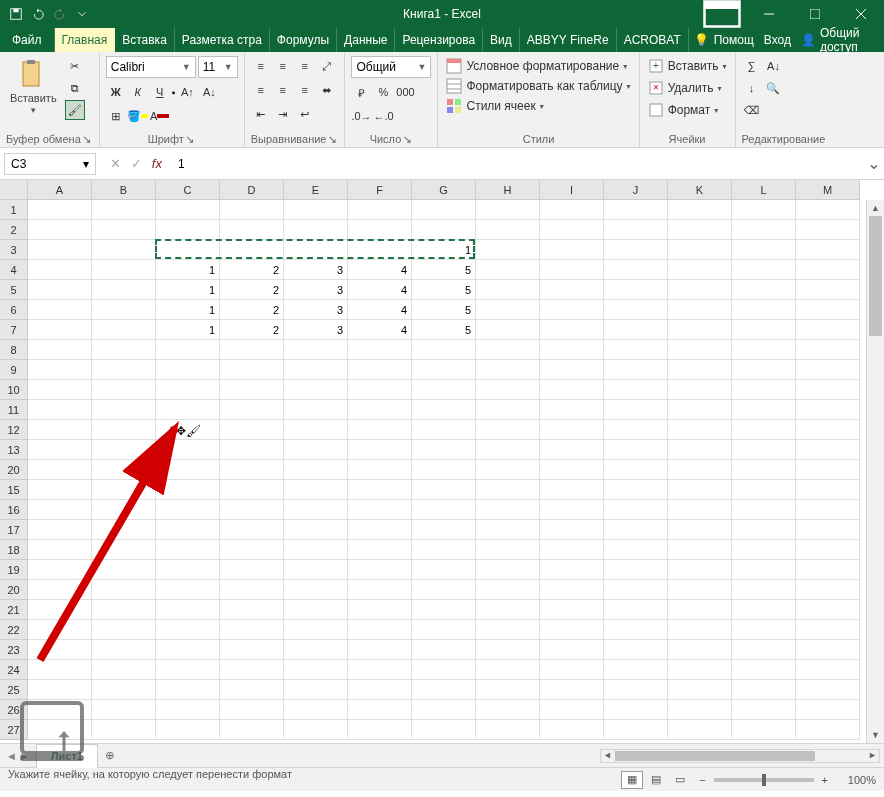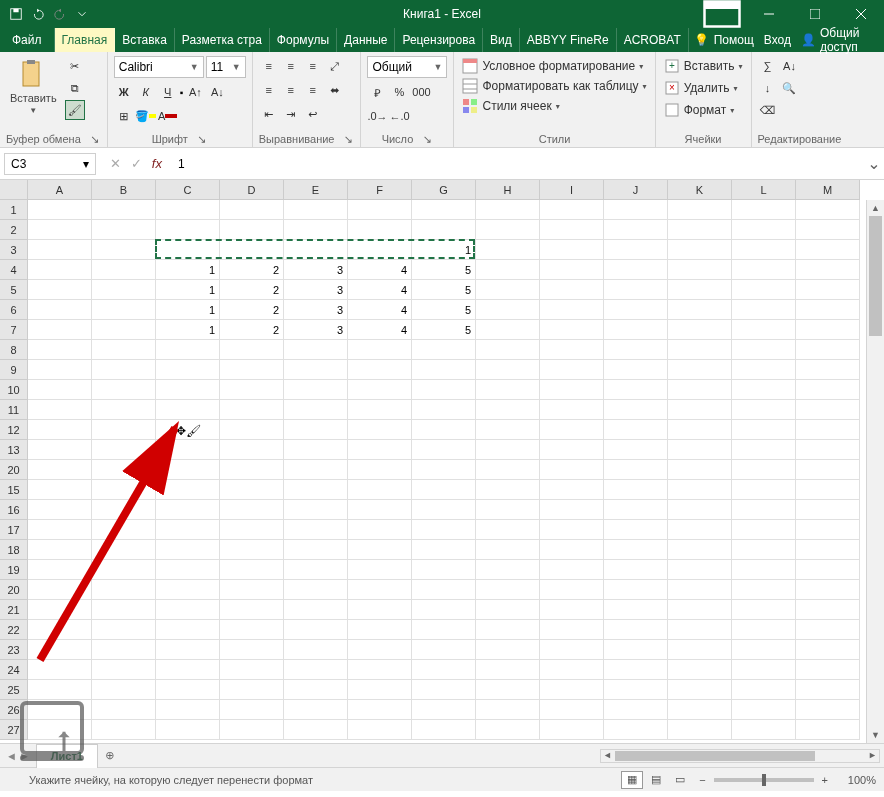--- a/index.html
+++ b/index.html
@@ -21,21 +21,21 @@
 .tab { padding: 0 7px; height:24px; display:flex; align-items:center; border-right:1px solid rgba(255,255,255,0.2); white-space:nowrap; }
 .tab.active { background:#fef9c3; color:#217346; }
 .tab-file { padding: 0 12px; }
 .tabs-right { margin-left:auto; display:flex; align-items:center; gap:4px; padding-right:6px; }
 .help { display:flex; align-items:center; gap:4px; padding:0 6px; }
 .share { display:flex; align-items:center; gap:4px; padding:0 6px; }
 
 
 .ribbon { height: 96px; background:#f1f1f1; border-bottom:1px solid #d4d4d4; display:flex; }
 .group { border-right:1px solid #d4d4d4; padding: 4px 6px 2px 6px; display:flex; flex-direction:column; justify-content:space-between; }
-.group-title { font-size:11px; color:#666; text-align:center; padding-top:2px; display:flex; align-items:center; justify-content:center; gap:8px; }
+.group-title { font-size:11px; color:#666; text-align:center; padding-top:2px; display:flex; align-items:center; justify-content:center; gap:0; }
 .dlauncher { width:12px; height:12px; }
 .btns { display:flex; gap:4px; }
 .col { display:flex; flex-direction:column; gap:2px; }
 .row { display:flex; gap:2px; align-items:center; }
 .rbtn { width:20px; height:20px; display:flex; align-items:center; justify-content:center; background:transparent; border:none; font-size:11px; color:#333; }
 .combo { height:22px; border:1px solid #c0c0c0; background:#fff; font-size:12px; padding:0 4px; display:flex; align-items:center; justify-content:space-between; }
 .combo .dd { color:#666; font-size:9px; margin-left:4px; }
 .big-btn { display:flex; flex-direction:column; align-items:center; font-size:11px; color:#444; gap:2px; padding:2px 4px; }
 .big-btn svg, .big-btn .ic { width:32px; height:32px; }
 .mini { font-size:10px; }
@@ -75,21 +75,21 @@
 
 .sheettabs { height: 24px; background:#f1f1f1; border-top:1px solid #d4d4d4; display:flex; align-items:center; font-size:11px; }
 .stab-nav { display:flex; gap:2px; padding:0 6px; color:#888; }
 .stab { padding:0 14px; height:24px; display:flex; align-items:center; background:#fff; border:1px solid #ccc; border-bottom:none; color:#217346; font-weight:bold; }
 .stab-add { width:24px; display:flex; align-items:center; justify-content:center; color:#666; }
 .hscroll-area { flex:1; display:flex; align-items:center; justify-content:flex-end; padding-right:4px; }
 .hscroll { width:280px; height:14px; background:#f1f1f1; border:1px solid #d4d4d4; position:relative; }
 .hthumb { position:absolute; left:14px; top:1px; bottom:1px; width:200px; background:#c1c1c1; }
 
 
-.status { height: 24px; background:#f1f1f1; border-top:1px solid #d4d4d4; display:flex; align-items:center; font-size:11px; color:#555;padding-left:21px; }
+.status { height: 24px; background:#f1f1f1; border-top:1px solid #d4d4d4; display:flex; font-size:11px; color:#555; }
 .status-msg { padding-left:8px; }
 .status-right { margin-left:auto; display:flex; align-items:center; gap:8px; padding-right:8px; }
 .view-btns { display:flex; gap:2px; }
 .vb { width:22px; height:18px; display:flex; align-items:center; justify-content:center; border:1px solid transparent; }
 .vb.active { border-color:#999; background:#fff; }
 .zoom-slider { width:100px; height:4px; background:#c0c0c0; position:relative; }
 .zoom-slider .zthumb { position:absolute; left:48px; top:-4px; width:4px; height:12px; background:#666; }
 .zoom-val { width:40px; text-align:right; }
 
 

